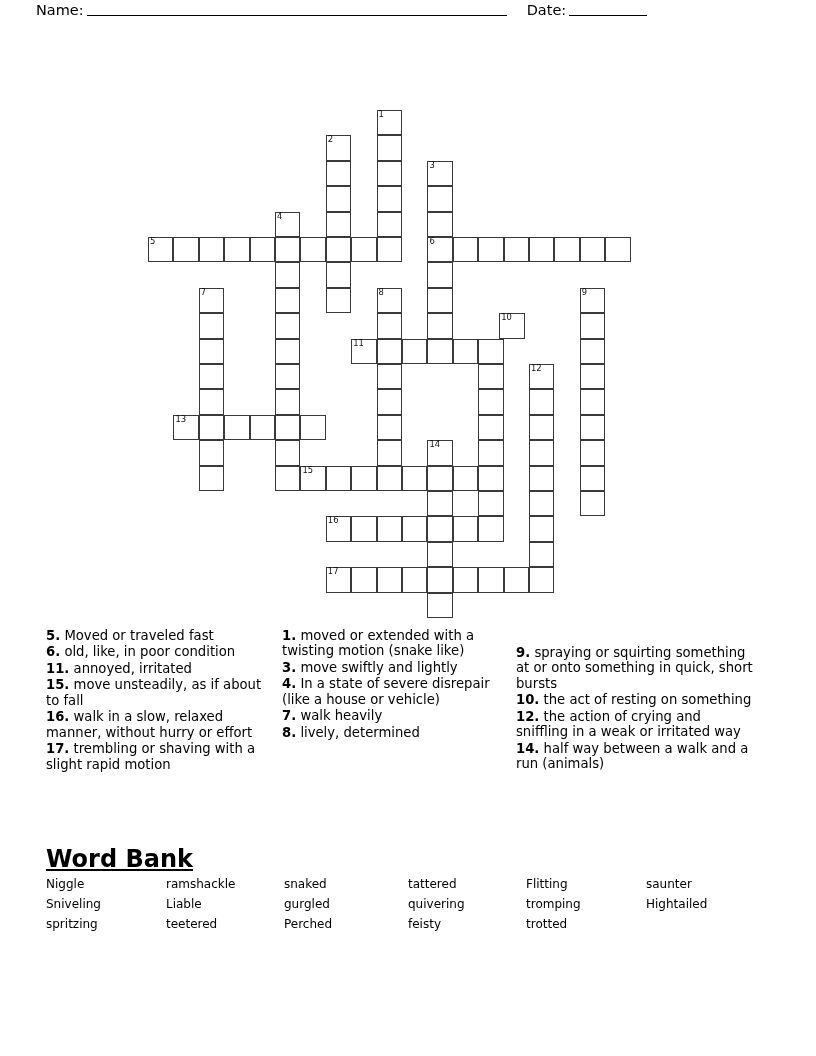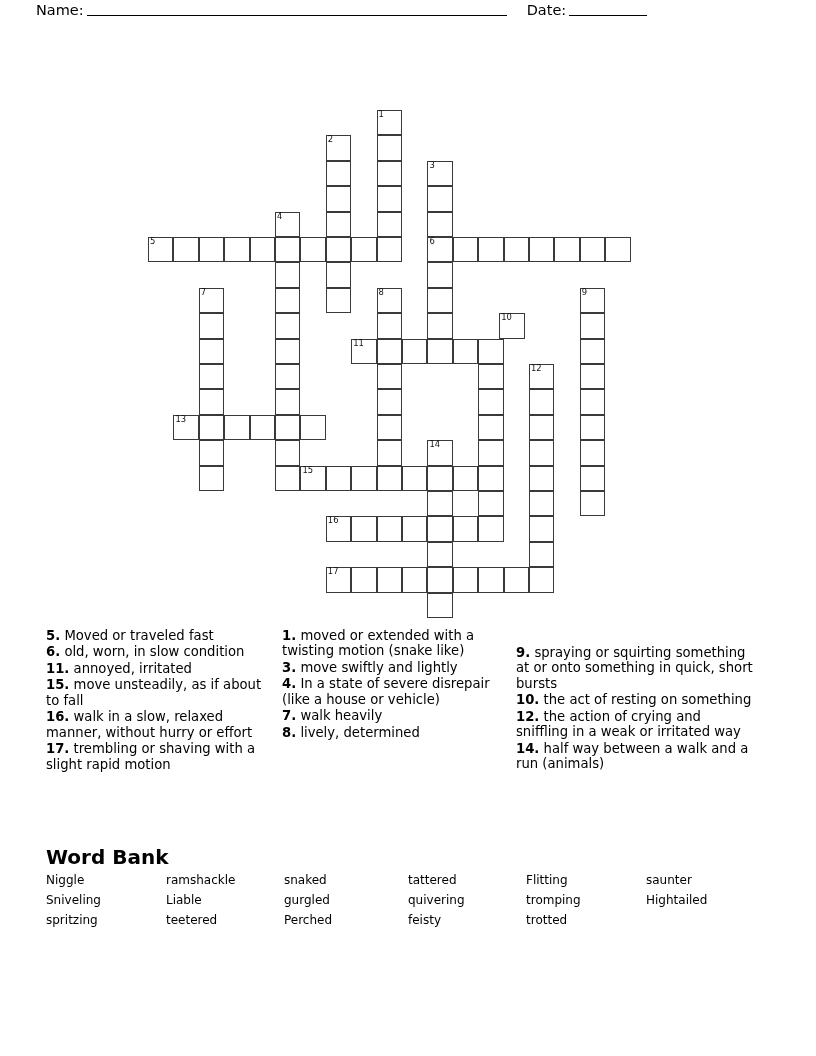--- a/index.html
+++ b/index.html
@@ -101,22 +101,23 @@
   }
   .clue b { font-weight: bold; }
 
   
   #wordbank {
     position: absolute;
     left: 46px; top: 845px;
     width: 740px;
   }
   .wb-title {
-    font-size: 20px;
+    font-size: 24px;
     font-weight: bold;
+    text-decoration: underline;
     margin-bottom: 4px;
     display: block;
   }
   .wb-grid {
     display: grid;
     grid-template-columns: 120px 118px 124px 118px 120px 130px;
     row-gap: 6px;
     font-size: 12px;
   }
   .wb-word { white-space: nowrap; }
@@ -291,21 +292,21 @@
       <div class="cell" style="left: 529px; top: 567.2px;"></div>
       <div class="cell" style="left: 427.4px; top: 592.6px;"></div>
     </div>
 
   <div id="clues">
     <div class="clue-cols">
 
       <div class="clue-col col-across">
         <div id="across-list">
             <p class="clue"><b>5.</b><span> Moved or traveled fast</span></p>
-            <p class="clue"><b>6.</b><span> old, worn, in slow condition</span></p>
+            <p class="clue"><b>6.</b><span> old, like, in poor condition</span></p>
             <p class="clue"><b>11.</b><span> annoyed, irritated</span></p>
             <p class="clue"><b>15.</b><span> move unsteadily, as if about to fall</span></p>
             <p class="clue"><b>16.</b><span> walk in a slow, relaxed manner, without hurry or effort</span></p>
             <p class="clue"><b>17.</b><span> trembling or shaving with a slight rapid motion</span></p>
           </div>
       </div>
 
       <div class="clue-col col-down">
         <div id="down-list">
             <p class="clue"><b>1.</b><span> moved or extended with a twisting motion (snake like)</span></p>

